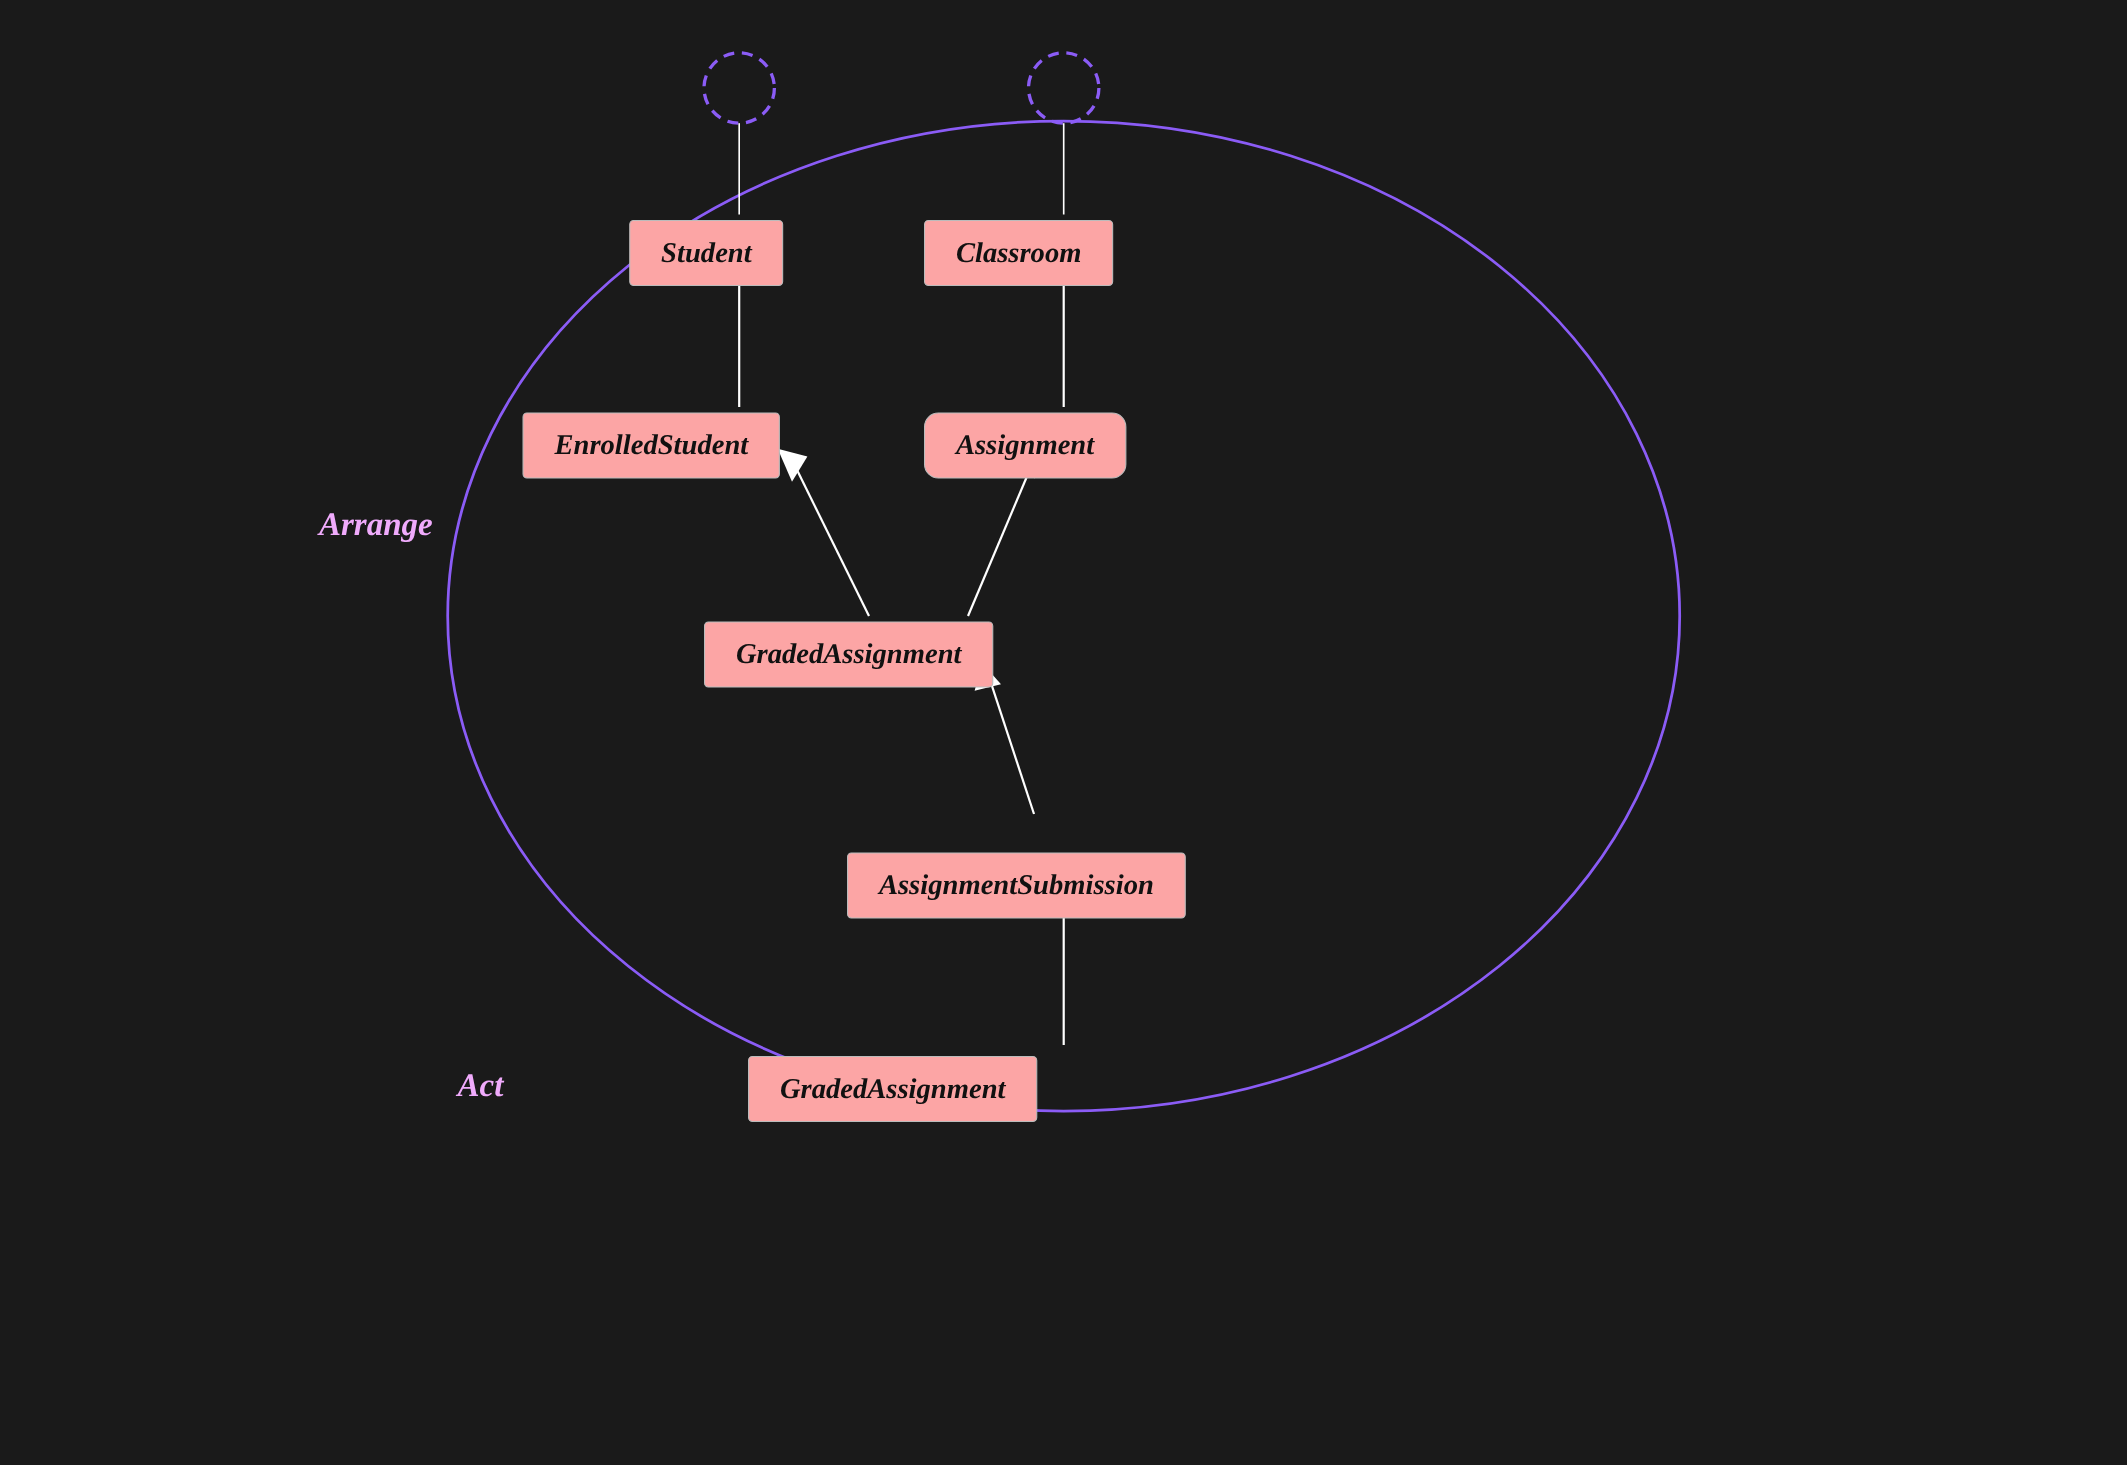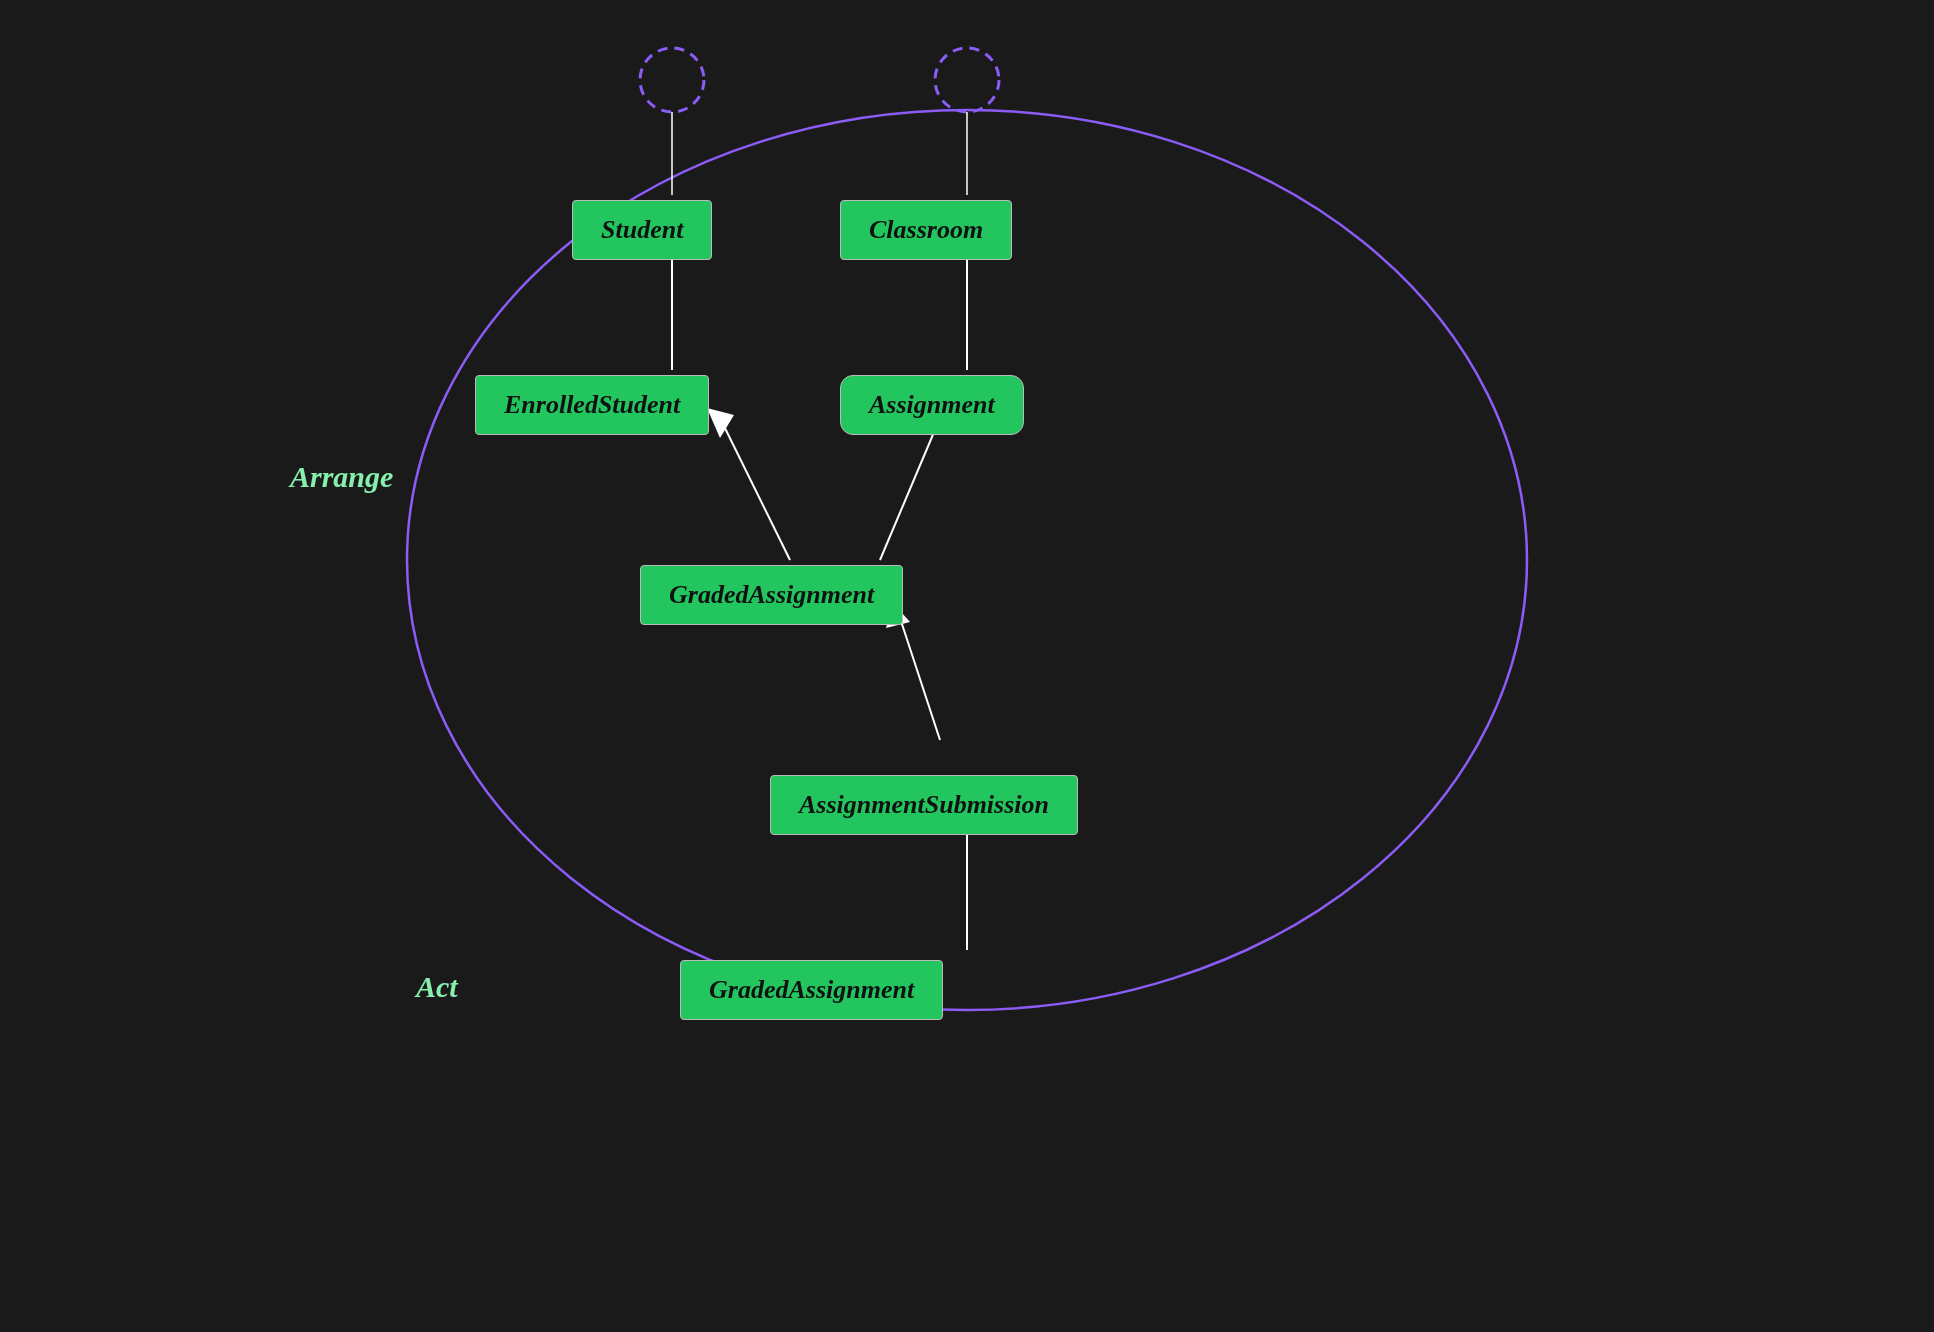--- a/index.html
+++ b/index.html
@@ -22,37 +22,37 @@
 
     svg {
       position: absolute;
       top: 0; left: 0;
       width: 1934px;
       height: 1332px;
     }
 
     .node-box {
       position: absolute;
-      background: #22c55e;
+      background: #fca5a5;
       border: 1px solid #bbb;
       padding: 14px 28px;
       border-radius: 4px;
       font-style: italic;
       font-weight: bold;
       font-size: 26px;
       color: #111;
       white-space: nowrap;
     }
 
     .label-text {
       position: absolute;
       font-style: italic;
       font-weight: bold;
       font-size: 30px;
-      color: #86efac;
+      color: #f0abfc;
     }
   </style>
 </head>
 <body>
 
 <div class="diagram-container">
 
   <svg xmlns="http://www.w3.org/2000/svg">
 
     <ellipse cx="967" cy="560" rx="560" ry="450" fill="none" stroke="#8b5cf6" stroke-width="2.5"></ellipse>

